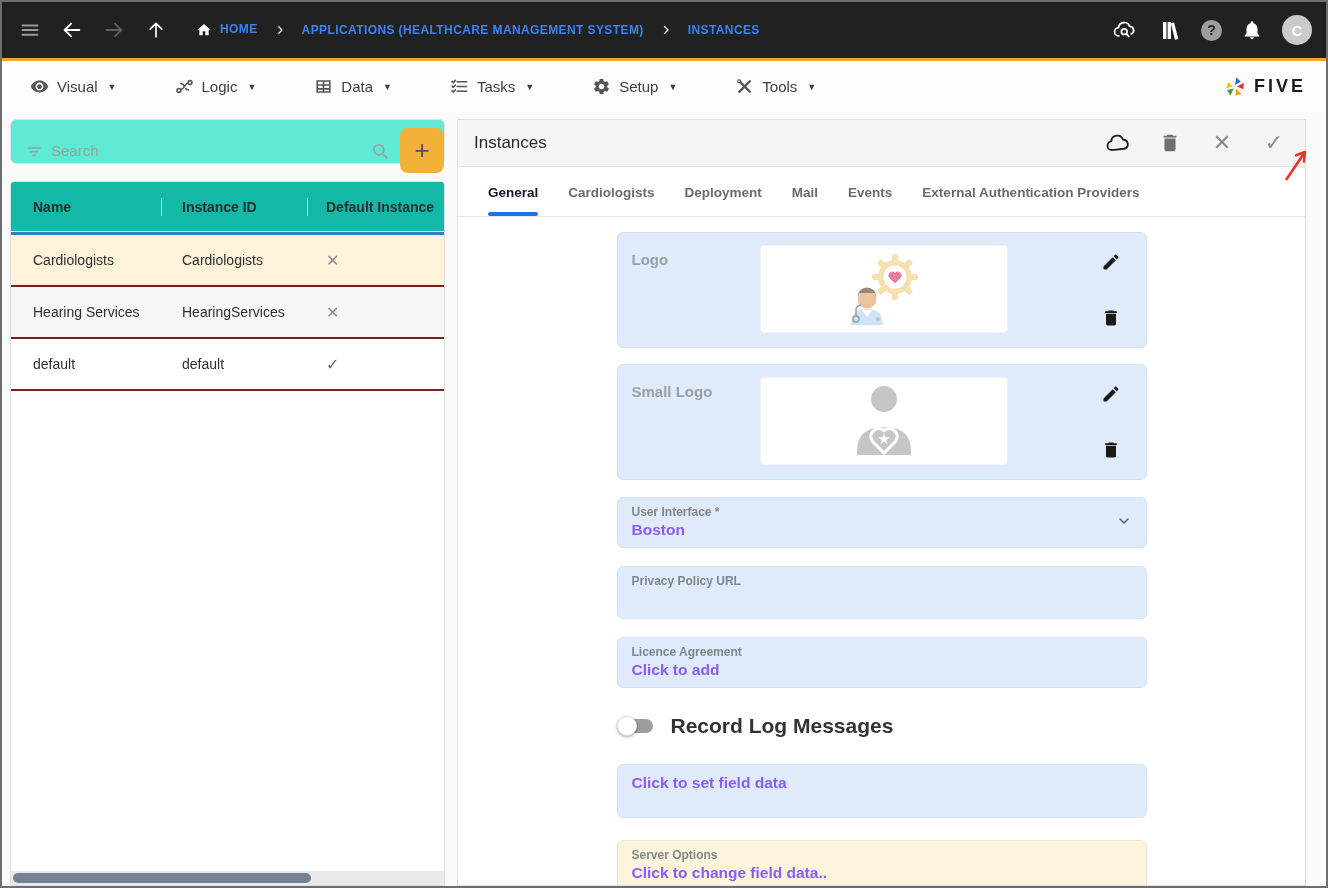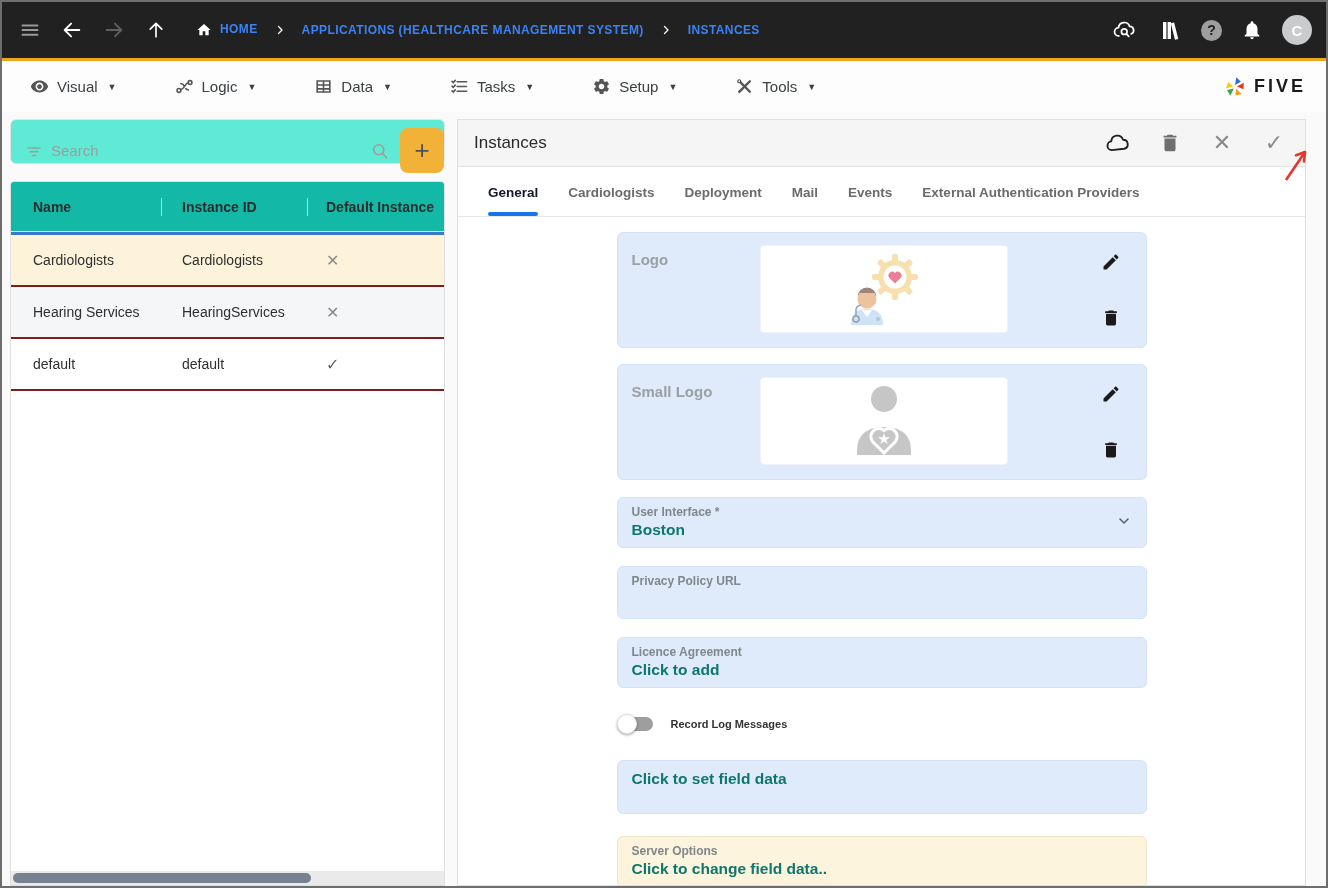--- a/index.html
+++ b/index.html
@@ -65,30 +65,30 @@
 
   .img-field { background:#dfebfb; border:1px solid #d3e4fa; border-radius:6px; height:116px; display:flex; padding:12px 24px 12px 14px; margin-bottom:16px; cursor:pointer; }
   .img-label { width:128px; font-size:15px; color:#9aa0a6; padding-top:6px; }
   .img-box { width:248px; height:88px; background:#fff; border:1px solid #eef3fa; border-radius:4px; display:flex; align-items:center; justify-content:center; }
   .img-actions { margin-left:auto; display:flex; flex-direction:column; justify-content:space-between; padding:6px 0; }
   .ia-btn { width:22px; height:22px; display:flex; align-items:center; justify-content:center; cursor:pointer; }
 
   .txt-field { background:#dfebfb; border:1px solid #d3e4fa; border-radius:6px; min-height:48px; padding:7px 14px 8px 14px; margin-bottom:18px; cursor:pointer; position:relative; }
   .txt-field.tall { min-height:49px; }
   .f-label { font-size:12px; color:#80868b; margin-bottom:2px; }
-  .f-value { font-size:15.5px; color:#0f766e; }
+  .f-value { font-size:15.5px; color:#8b5cf6; }
   .f-chevron { position:absolute; right:14px; top:50%; transform:translateY(-50%); }
   .warn { background:#fcf4dc; border:1px solid #f0e6cb; }
   .field-empty-pad { height:20px; }
 
   .toggle-row { display:flex; align-items:center; gap:18px; margin:8px 0 26px 2px; }
   .toggle { width:34px; height:20px; position:relative; cursor:pointer; flex:0 0 34px; }
   .toggle-track { position:absolute; left:0; right:0; top:3px; height:14px; border-radius:7px; background:#9e9e9e; }
   .toggle-knob { position:absolute; left:-2px; top:0; width:20px; height:20px; border-radius:50%; background:#fff; border:1px solid #e3e3e3; box-shadow:0 1px 3px rgba(0,0,0,.4); }
-  .toggle-label { font-size:11px; color:#333; }
+  .toggle-label { font-size:21px; color:#333; }
 
   .red-arrow { position:absolute; top:30px; right:12px; width:34px; height:40px; pointer-events:none; }
 </style>
 </head>
 <body>
 
 <div class="window">
 
   <header class="topbar">
     <div class="tb-left">

